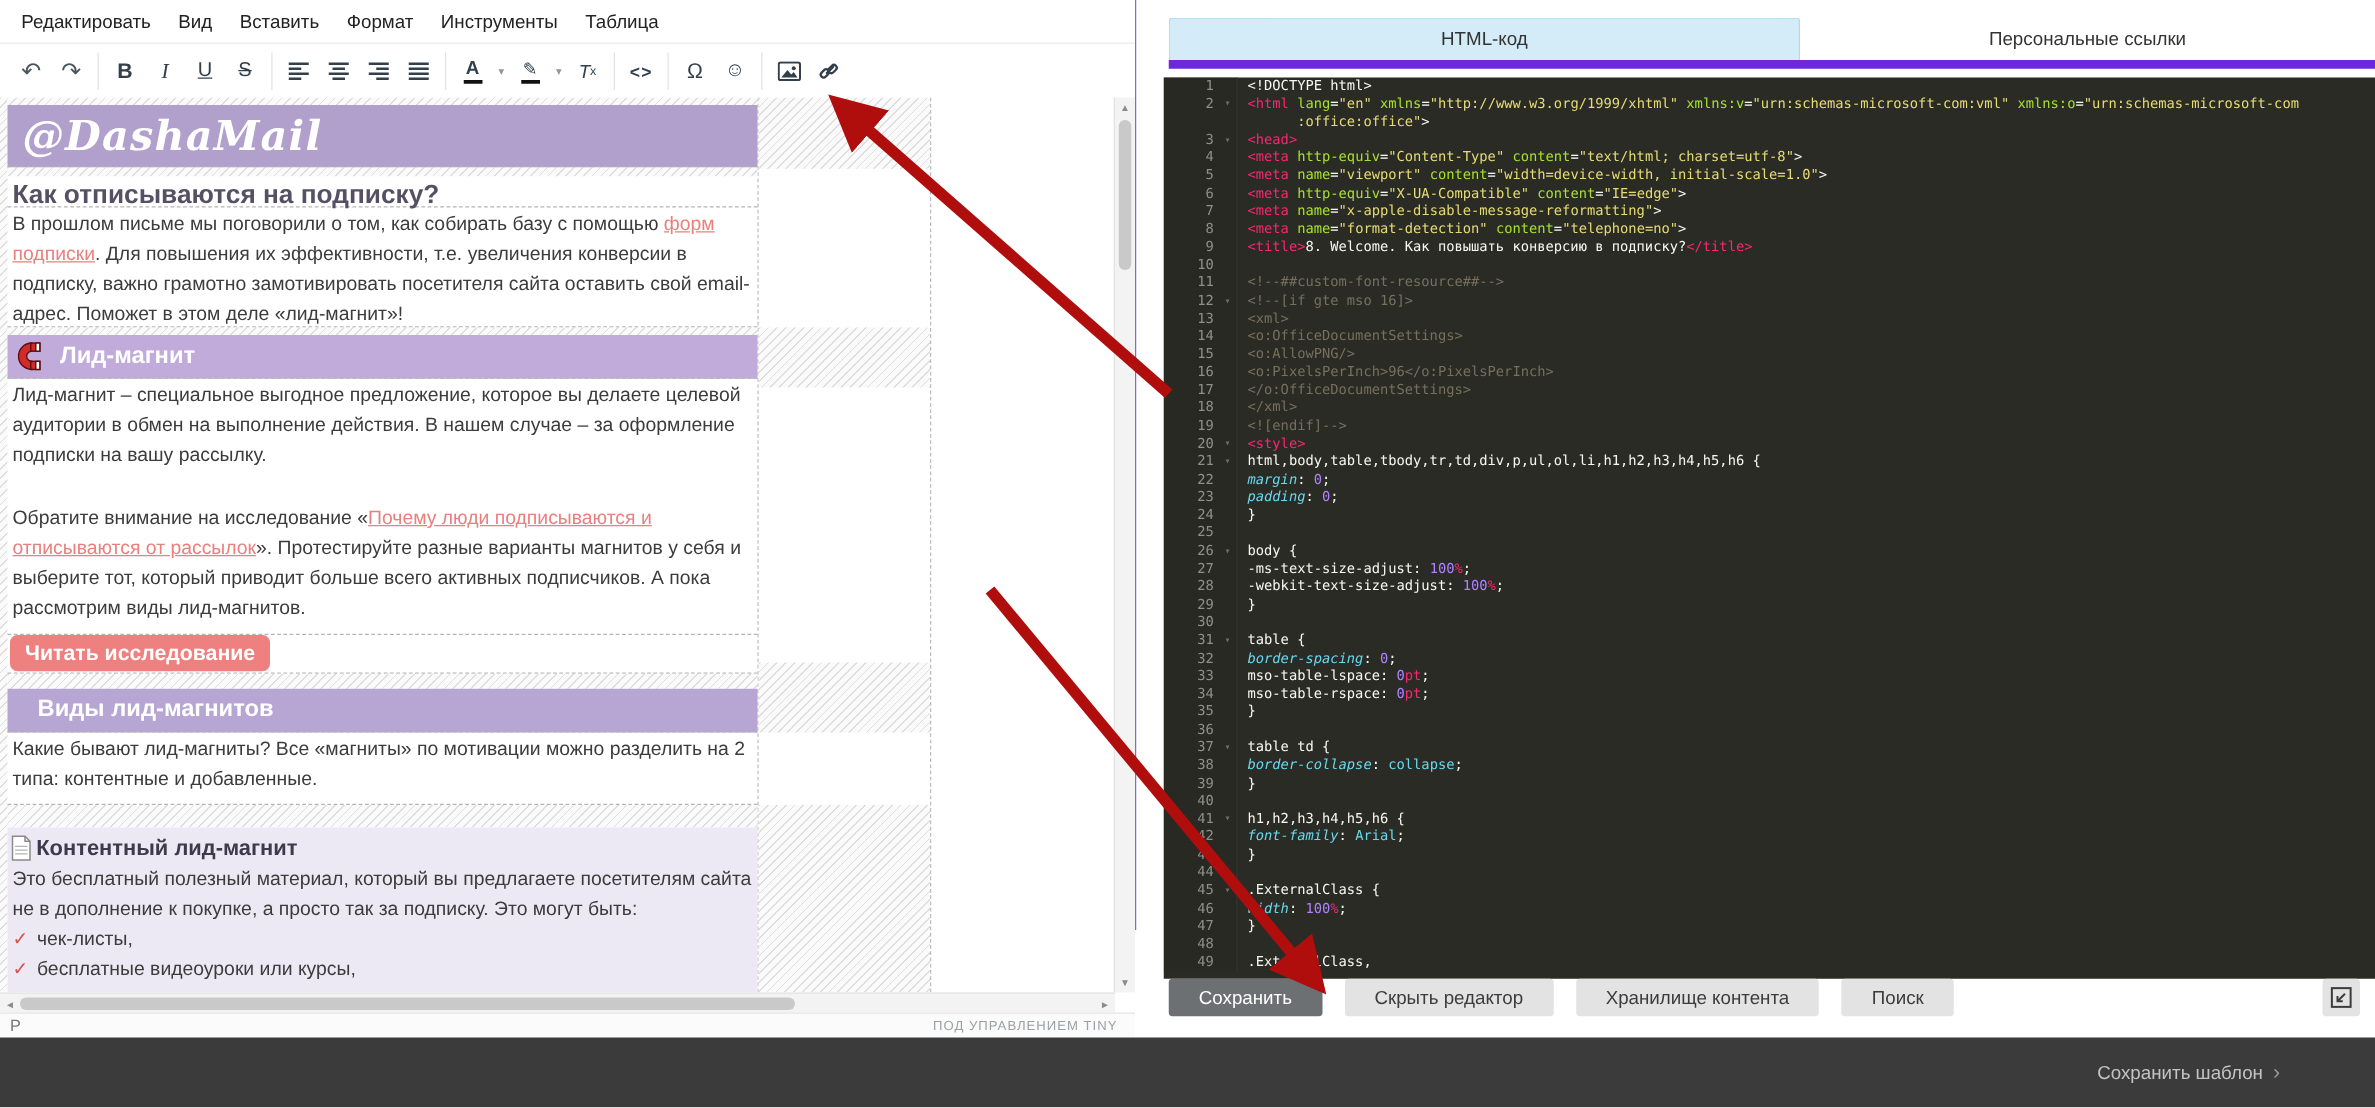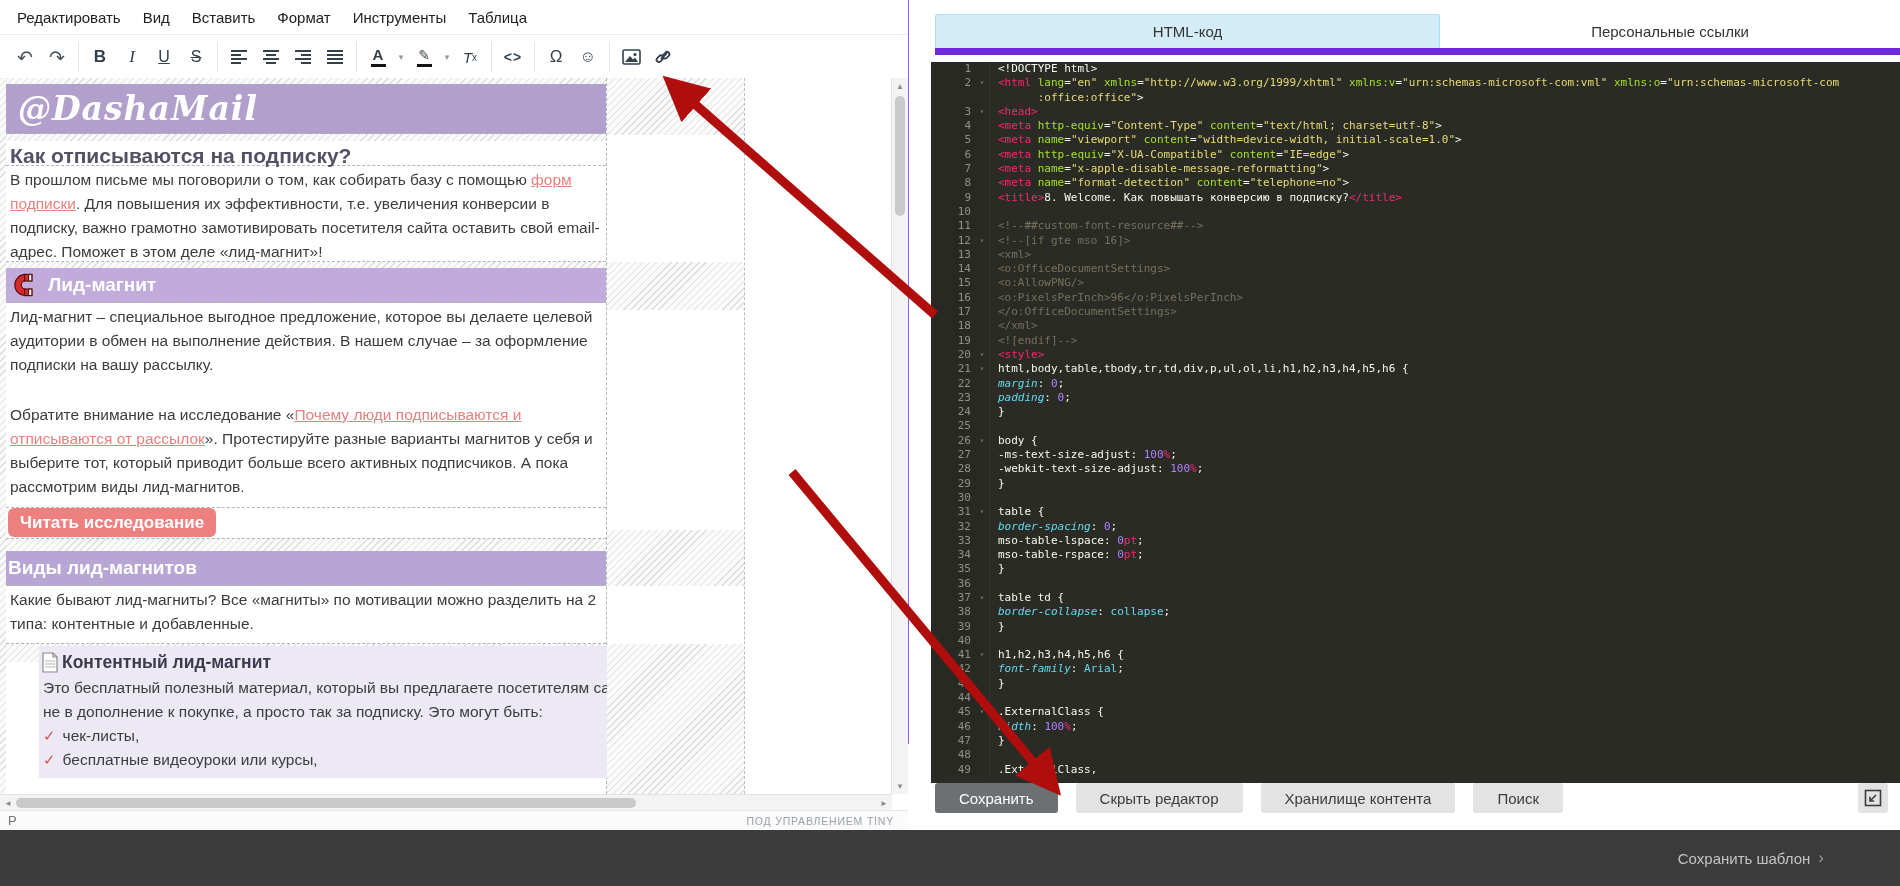--- a/index.html
+++ b/index.html
@@ -31,21 +31,21 @@
   .hatch-left{position:absolute;left:0;top:0;width:6px;height:716px;}
   .email-col{position:absolute;left:6px;top:0;width:600px;height:716px;border-right:1px dashed #b5b5b5;}
   .side-col{position:absolute;left:607px;top:0;width:137px;height:716px;border-right:1px dashed #bdbdbd;background:#fff;}
   .side-strip{position:absolute;left:0;width:137px;}
   .eblock{position:absolute;left:0;width:600px;border-bottom:1px dashed #b5b5b5;box-sizing:border-box;}
   .estrip{position:absolute;left:0;width:600px;}
   .banner{display:flex;align-items:center;color:#fff;font-weight:bold;}
   .banner-logo{background:#b2a0cc;padding-left:12px;}
   .logo-text{font-family:"DejaVu Serif",serif;font-style:italic;font-weight:bold;font-size:33px;color:#fff;letter-spacing:1px;}
   .banner-s1{background:#c0abdb;font-size:19px;padding-left:8px;gap:8px;}
-  .banner-s2{background:#b7a5d3;font-size:19px;padding-left:2px;}
+  .banner-s2{background:#b7a5d3;font-size:19px;padding-left:24px;}
   .h1line{font-size:21px;font-weight:bold;color:#565064;line-height:25px;}
   .ebody{font-size:15.5px;line-height:24px;color:#3c3c3c;}
   .eblock .pad{padding:2px 4px 0 4px;}
   .elink{color:#e9807d;text-decoration:underline;cursor:pointer;}
   .cta-btn{display:inline-block;background:#ef8080;color:#fff;font-weight:bold;font-size:17px;line-height:29px;padding:0 12px;border-radius:6px;}
   .lavender{background:#ece9f4;}
   .subhead{display:flex;align-items:center;gap:3px;font-size:17.5px;font-weight:bold;color:#3e3a4d;padding:4px 2px 0 2px;line-height:24px;}
   .checkrow{display:flex;gap:7px;padding-left:4px;}
   .checkmark{color:#d9534f;font-size:15px;}
   
@@ -247,21 +247,21 @@
         <div class="eblock banner banner-s2" style="top:473px;height:35px;">
           <span>Виды лид-магнитов</span>
         </div>
 
         <div class="eblock ebody" style="top:508px;height:58px;">
           <div class="pad">Какие бывают лид-магниты? Все «магниты» по мотивации можно разделить на 2 типа: контентные и добавленные.</div>
         </div>
 
         <div class="estrip hatch" style="top:566px;height:18px;"></div>
 
-        <div class="eblock lavender ebody" style="top:568px;height:132px;border-bottom:none;margin-left:33px;">
+        <div class="eblock lavender ebody" style="top:584px;height:132px;border-bottom:none;">
           <div class="subhead">
             <span style="display:flex;">
               <svg width="18" height="21" viewBox="0 0 18 21">
                   <path d="M2 1 H12 L16 5 V20 H2 Z" fill="#ffffff" stroke="#8a8a8a" stroke-width="1.2"></path>
                   <path d="M12 1 L12 5 L16 5" fill="none" stroke="#8a8a8a" stroke-width="1.2"></path>
                   <g stroke="#b3b3b3" stroke-width="1">
                     <line x1="4" y1="9" x2="14" y2="9"></line>
                     <line x1="4" y1="12" x2="14" y2="12"></line>
                     <line x1="4" y1="15" x2="14" y2="15"></line>
                   </g>

